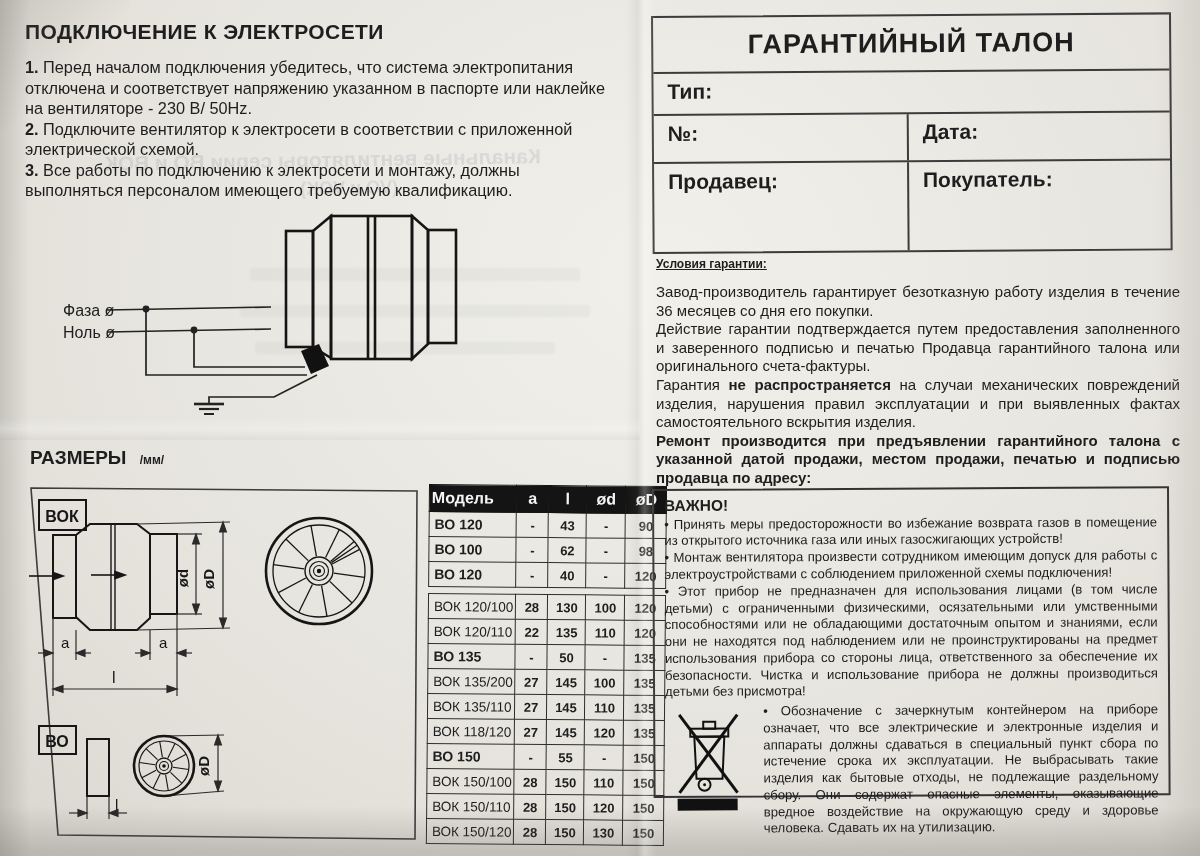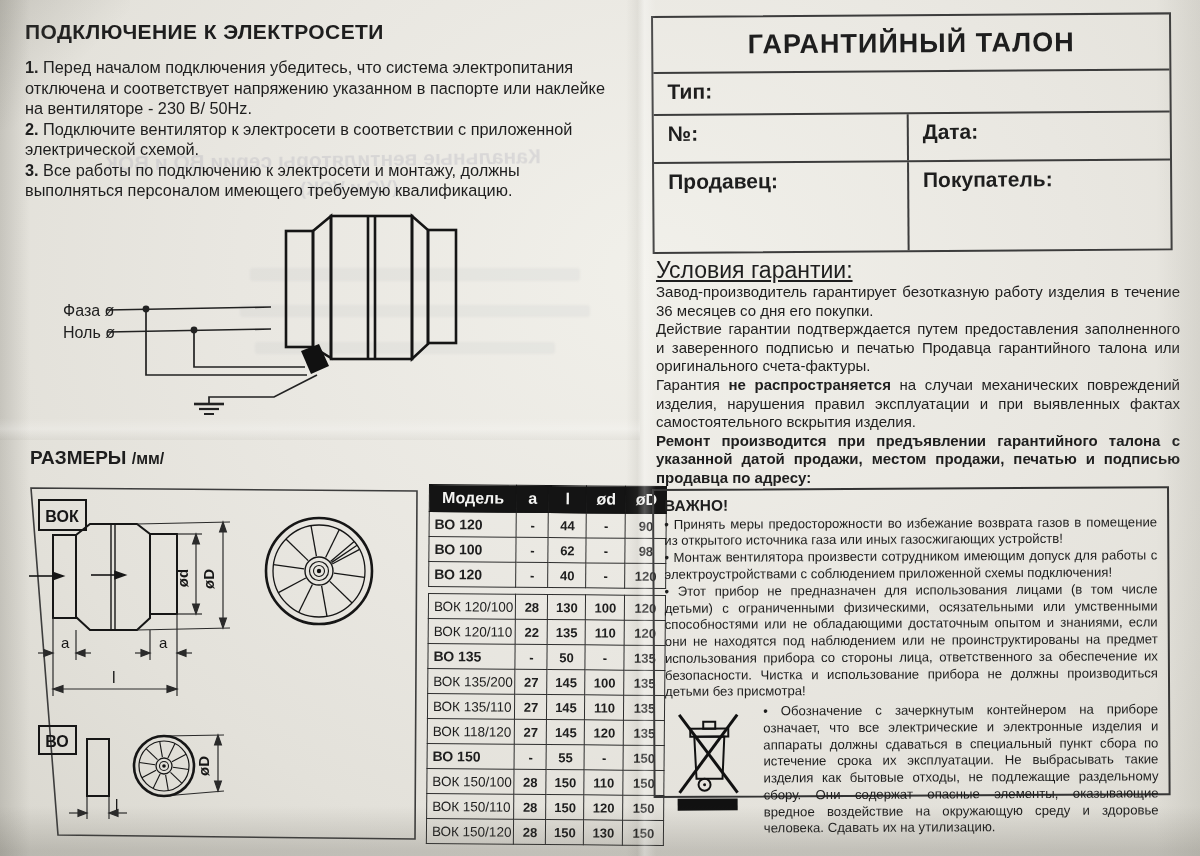--- a/index.html
+++ b/index.html
@@ -24,43 +24,43 @@
   h1.conn{position:absolute;left:25px;top:20px;margin:0;font-size:21px;font-weight:bold;letter-spacing:.4px;}
   .instructions{position:absolute;left:25px;top:57px;width:597px;font-size:16.3px;line-height:1.26;}
   .instructions p{margin:0;}
 
   svg{position:absolute;}
   svg text{font-family:"Liberation Sans",sans-serif;}
   .wiring{left:25px;top:198px;}
   .drawing{left:25px;top:483px;}
 
   .dim-heading{position:absolute;left:30px;top:447px;font-size:19px;font-weight:bold;}
-  .dim-heading .units{font-size:16px;}
+  .dim-heading .units{font-size:12px;margin-left:8px;}
 
   table.models{position:absolute;left:429px;top:484px;border-collapse:collapse;transform:rotate(.5deg);transform-origin:top left;}
   .models th{background:#141414;color:#f4f4f2;font-size:16px;font-weight:bold;border:1px solid #141414;padding:4px 2px;text-align:center;}
-  .models th.m{text-align:center;width:74px;}
+  .models th.m{text-align:left;width:74px;}
   .models th.ca{width:27px}.models th.cl{width:33px}.models th.cd{width:34px}.models th.cD{width:36px}
   .models td{border:1px solid #2e2e2e;font-size:13px;font-weight:bold;text-align:center;height:24px;padding:0 2px;}
   .models td.m{text-align:left;padding-left:5px;font-weight:normal;font-size:13.5px;white-space:nowrap;}
   .models tr.bo td.m{font-weight:bold;font-size:14px;}
   .models tr.spacer td{border:none;height:6px;padding:0;background:transparent;}
 
   .card{position:absolute;left:651px;top:16px;width:516px;border:2px solid #3c3c3c;transform:rotate(-.4deg);transform-origin:top left;}
   .card .title{height:54px;border-bottom:2px solid #3c3c3c;display:flex;align-items:center;justify-content:center;font-size:27px;font-weight:bold;letter-spacing:1px;}
   .card .row{display:flex;border-bottom:2px solid #3c3c3c;}
   .card .row:last-child{border-bottom:none;}
   .card .cell{font-size:21px;font-weight:bold;padding:6px 0 0 14px;box-sizing:border-box;}
   .card .full{width:100%;height:40px;}
   .card .half-l{width:49%;}
   .card .half-r{width:51%;border-left:2px solid #3c3c3c;}
   .card .row-nd .cell{height:46px;}
   .card .row-sb .cell{height:88px;}
 
-  .terms-h{position:absolute;left:656px;top:257px;font-size:23px;font-weight:normal;text-decoration:underline;}
+  .terms-h{position:absolute;left:656px;top:257px;font-size:12px;font-weight:bold;text-decoration:underline;}
   .terms{position:absolute;left:656px;top:283px;width:524px;font-size:15px;line-height:1.24;text-align:justify;}
   .terms p{margin:0;}
   .terms .b{font-weight:bold;}
 
   .imp{position:absolute;left:652px;top:489px;width:517px;height:309px;box-sizing:border-box;border:2px solid #333;
        transform:rotate(-.3deg);transform-origin:top left;padding:5px 10px 4px 10px;
        font-size:13.2px;line-height:1.27;text-align:justify;}
   .imp h2{margin:0 0 1px 0;font-size:15.5px;}
   .imp p{margin:0;}
   .recycle{display:flex;gap:10px;margin-top:3px;}
@@ -252,21 +252,21 @@
         <th class="ca">a</th>
         <th class="cl">l</th>
         <th class="cd">ød</th>
         <th class="cD">øD</th>
       </tr>
     </thead>
     <tbody>
       <tr class="bo">
           <td class="m">ВО 120</td>
           <td>-</td>
-          <td>44</td>
+          <td>43</td>
           <td>-</td>
           <td>90</td>
         </tr>
       <tr class="bo">
           <td class="m">ВО 100</td>
           <td>-</td>
           <td>62</td>
           <td>-</td>
           <td>98</td>
         </tr>

